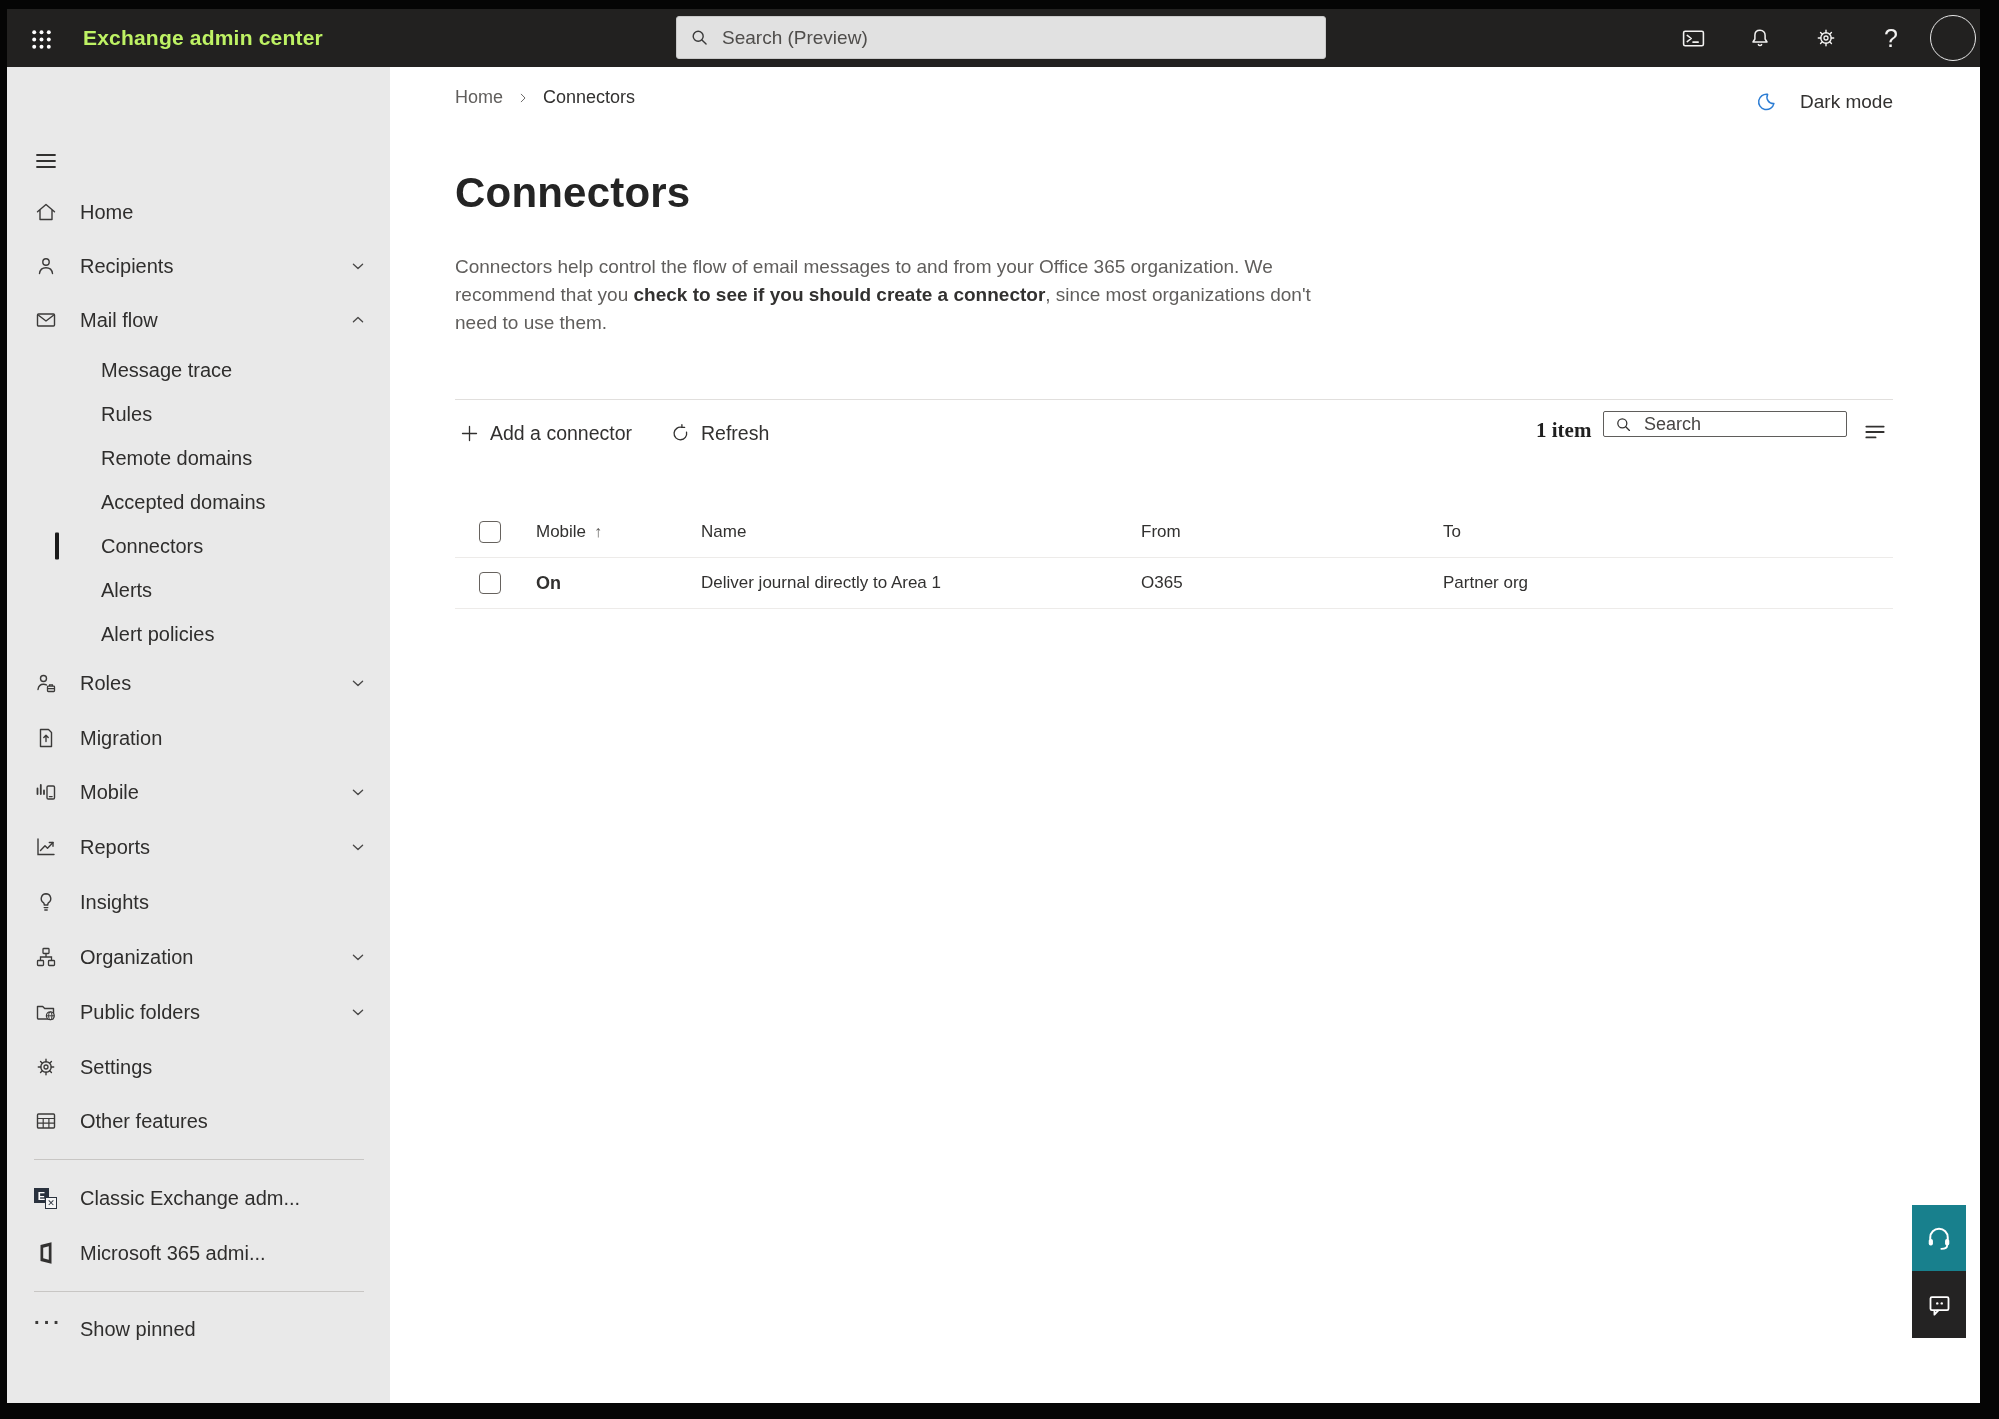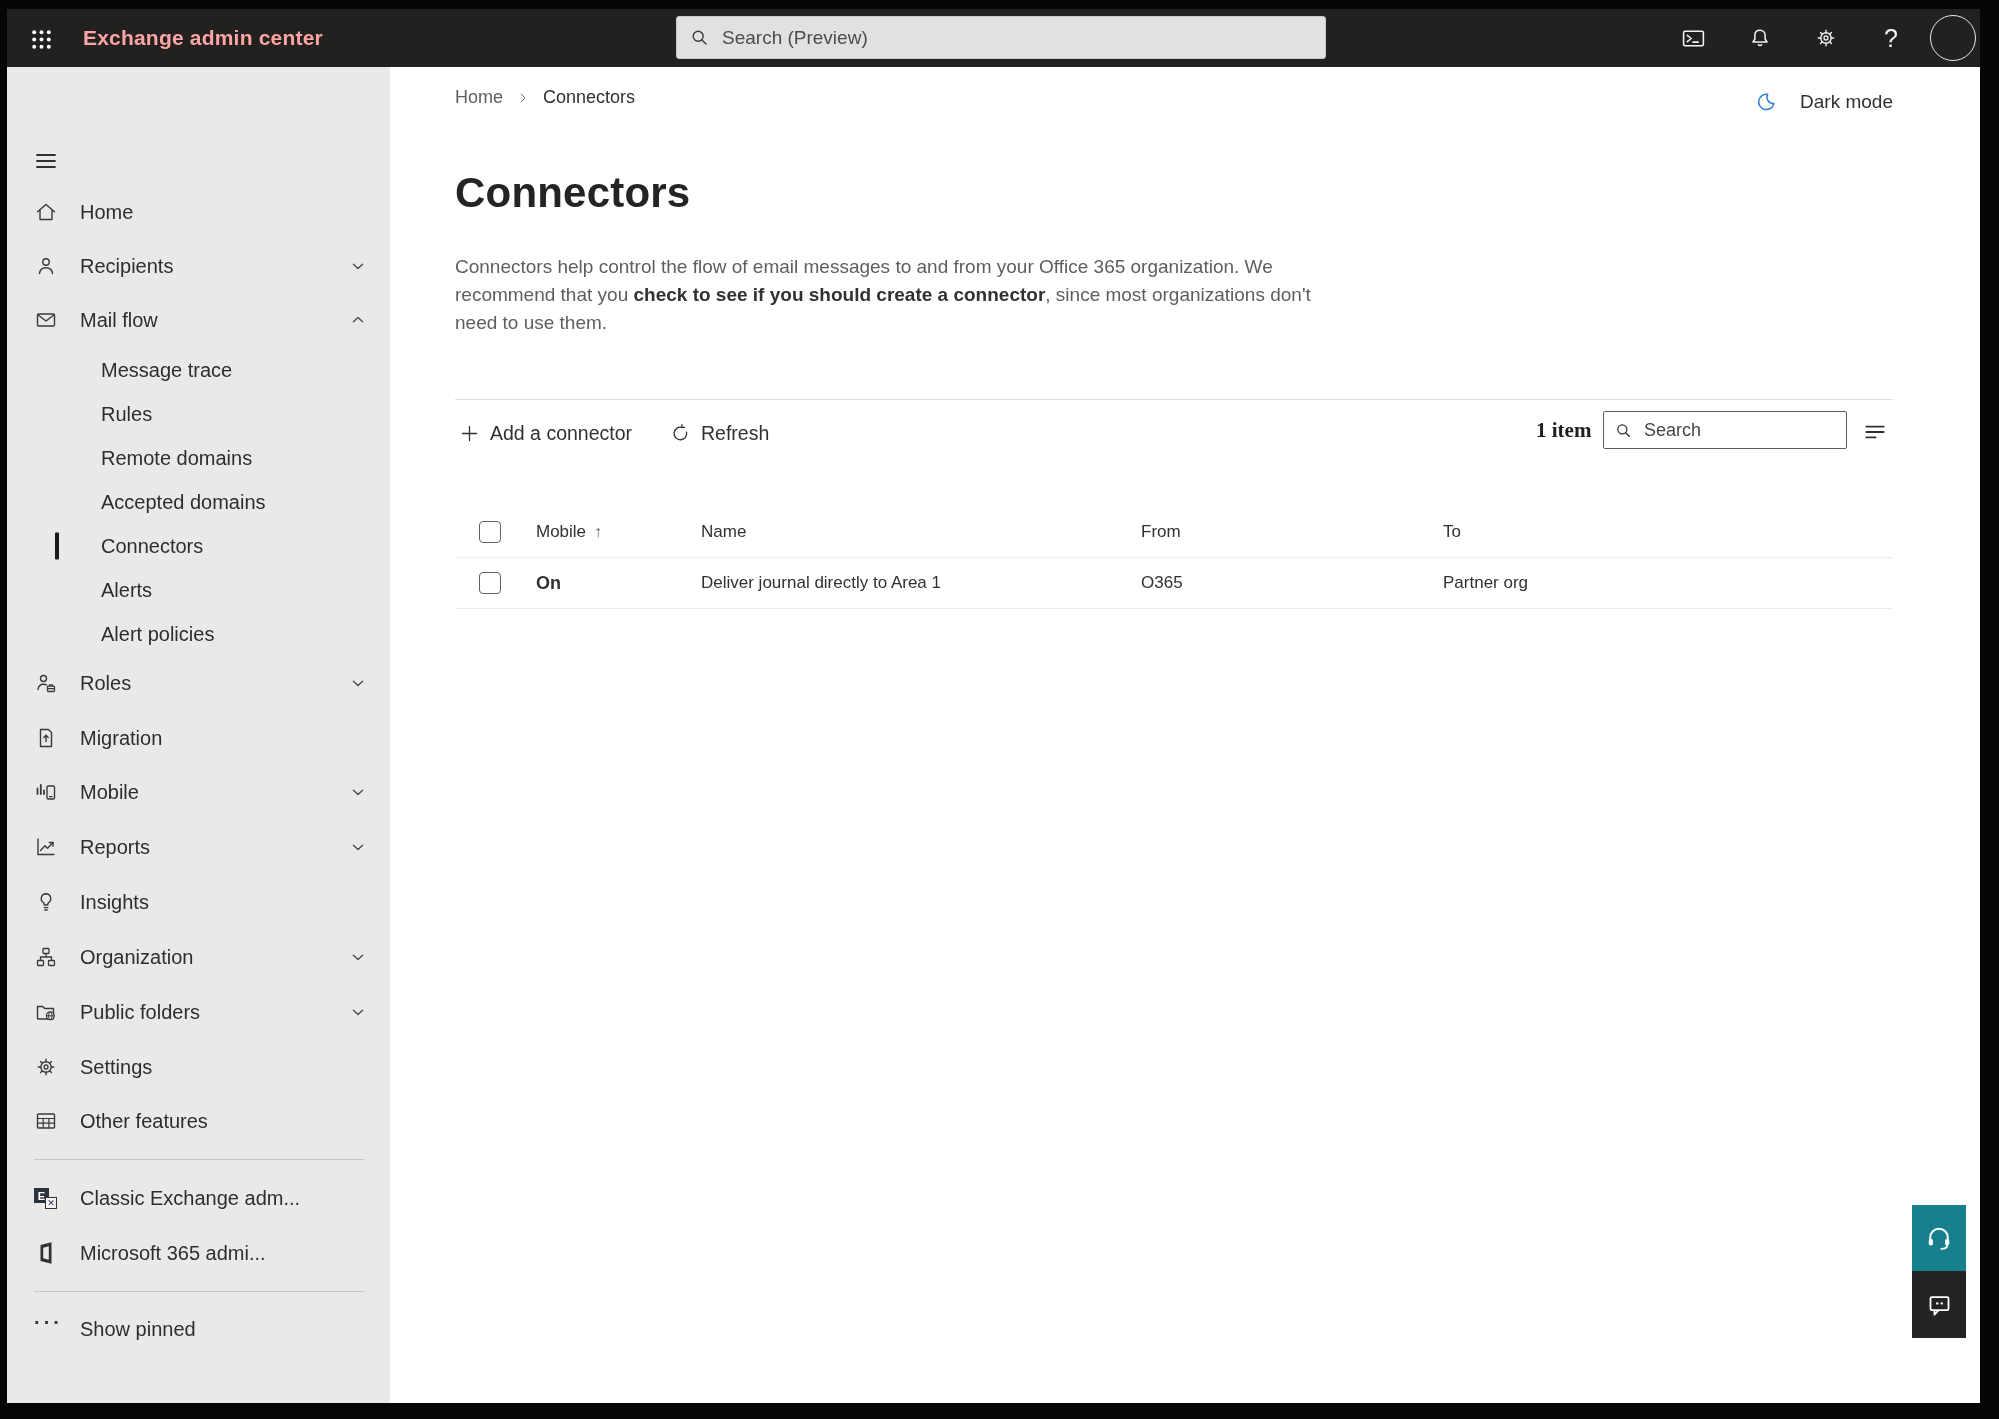--- a/index.html
+++ b/index.html
@@ -4,21 +4,21 @@
 <style>
   html,body{margin:0;padding:0;background:#050505;}
   *{box-sizing:border-box;}
   body{font-family:"Liberation Sans","DejaVu Sans",sans-serif;-webkit-font-smoothing:antialiased;}
   .frame{position:relative;width:1999px;height:1419px;background:#050505;overflow:hidden;}
   .app{position:absolute;left:7px;top:9px;width:1973px;height:1394px;background:#ffffff;overflow:hidden;}
 
   
   .topbar{position:absolute;left:0;top:0;width:100%;height:58px;background:#222120;}
   .waffle{position:absolute;left:21px;top:17px;width:26px;height:26px;display:flex;align-items:center;justify-content:center;cursor:pointer;color:#ffffff;}
-  .tb-title{position:absolute;left:76px;top:0;line-height:58px;color:#fca5a5;font-size:21px;font-weight:600;letter-spacing:.2px;}
+  .tb-title{position:absolute;left:76px;top:0;line-height:58px;color:#bef264;font-size:21px;font-weight:600;letter-spacing:.2px;}
   .tb-search{position:absolute;left:669px;top:7px;width:650px;height:43px;background:#e1e1e1;border:1px solid #c9c9c9;border-radius:3px;display:flex;align-items:center;padding:0 12px;}
   .tb-search svg{color:#3a3a3a;flex:none;margin-right:10px;}
   .tb-search input{flex:1;border:none;background:transparent;outline:none;font-size:19px;color:#0369a1;font-family:inherit;}
   .tb-search input::placeholder{color:#4f4d4b;opacity:1;}
   .tb-btn{position:absolute;top:9px;width:40px;height:40px;display:flex;align-items:center;justify-content:center;color:#f3f2f1;cursor:pointer;}
   .tb-help{font-size:25px;font-weight:400;}
   .avatar{position:absolute;left:1923px;top:6px;width:46px;height:46px;border:1.6px solid #e8e8e8;border-radius:50%;cursor:pointer;}
 
   
   .sidebar{position:absolute;left:0;top:58px;width:383px;height:1336px;background:#e9e9e9;}
@@ -45,21 +45,21 @@
   .darkmode svg{color:#2b7cd3;}
   .page-title{position:absolute;left:65px;top:102px;font-size:42px;font-weight:700;color:#242424;letter-spacing:.2px;}
   .page-desc{position:absolute;left:65px;top:186px;width:860px;font-size:19px;line-height:28px;color:#605e5c;}
   .desc-em{color:#323130;font-weight:600;}
   .rule{position:absolute;left:65px;width:1438px;height:1px;background:#e1dfdd;}
   .toolbar{position:absolute;left:65px;top:346px;height:40px;display:flex;align-items:center;}
   .tool-btn{display:flex;align-items:center;gap:10px;font-size:19.5px;color:#323130;cursor:pointer;padding:6px 4px;}
   .tool-btn svg{color:#323130;}
   .tool-btn + .tool-btn{margin-left:30px;}
   .count{position:absolute;top:351px;left:1146px;font-family:Liberation Serif, serif;font-weight:700;font-size:21px;color:#1f1f1f;}
-  .list-search{position:absolute;left:1213px;top:344px;width:244px;height:38px;border:1px solid #5f5d5b;border-radius:2px;display:flex;align-items:center;padding:0 10px;background:#fff;}
+  .list-search{position:absolute;left:1213px;top:344px;width:244px;height:26px;border:1px solid #5f5d5b;border-radius:2px;display:flex;align-items:center;padding:0 10px;background:#fff;}
   .list-search svg{color:#323130;margin-right:9px;flex:none;}
   .list-search input{flex:1;min-width:0;border:none;outline:none;background:transparent;font-size:18px;color:#323130;font-family:inherit;}
   .list-search input::placeholder{color:#484644;opacity:1;}
   .sort-btn{position:absolute;left:1468px;top:350px;width:34px;height:30px;display:flex;align-items:center;justify-content:center;color:#323130;cursor:pointer;}
   .thead,.trow{position:absolute;left:0;width:1503px;height:50px;}
   .thead{top:440px;font-size:17px;color:#323130;}
   .trow{top:491px;font-size:17px;color:#323130;cursor:pointer;}
   .cell{position:absolute;top:0;height:50px;display:flex;align-items:center;white-space:nowrap;}
   .cb{width:22px;height:22px;border:1px solid #66625e;border-radius:4px;background:#fff;cursor:pointer;}
   .col-cb{left:89px;}

